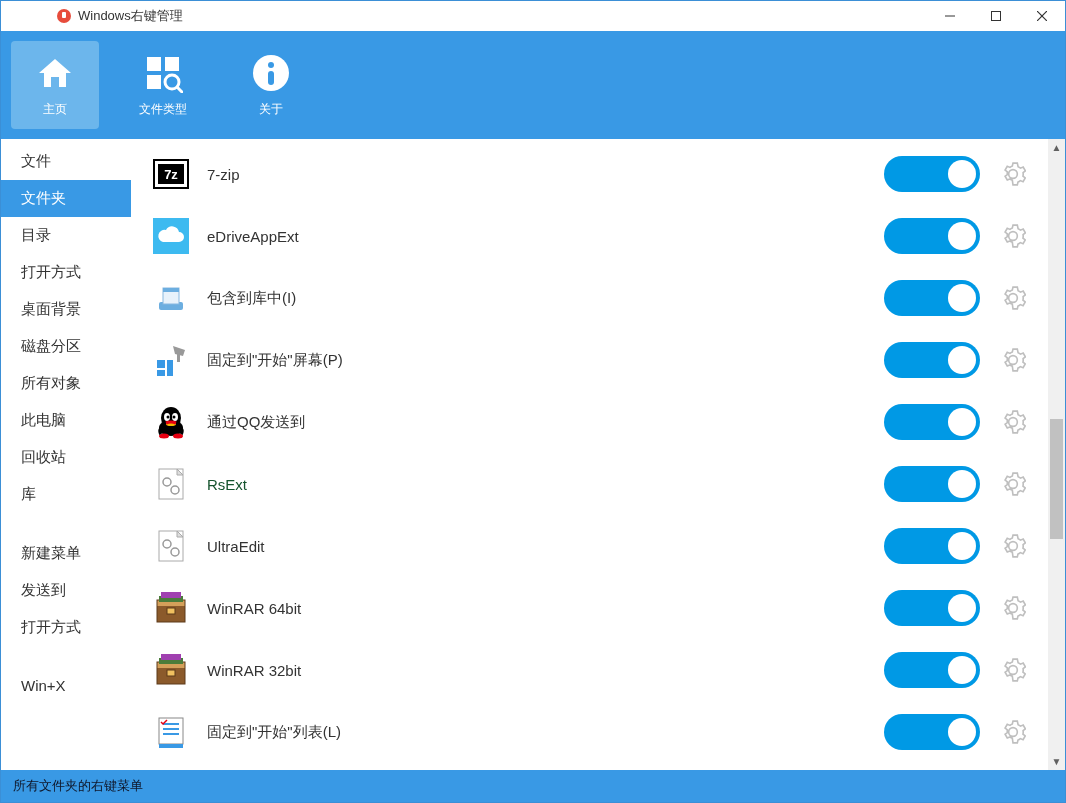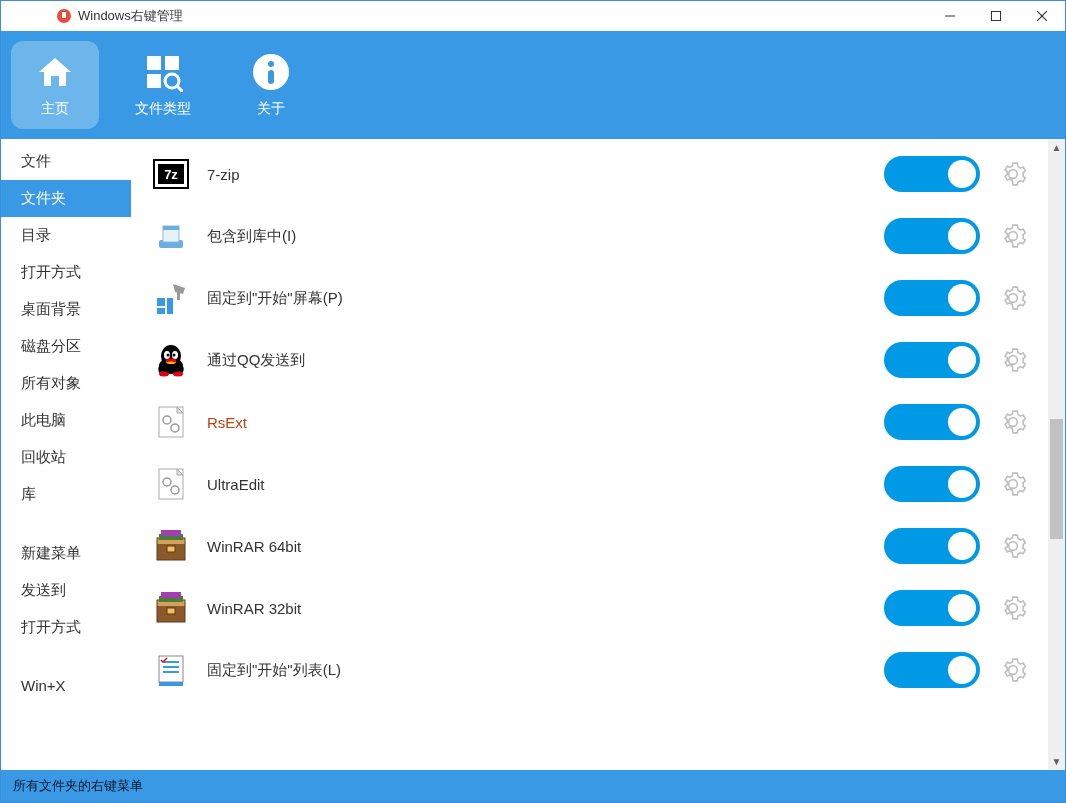--- a/index.html
+++ b/index.html
@@ -6,37 +6,37 @@
 html, body { width: 1066px; height: 803px; overflow: hidden; background: #fff; }
 
 .window { width: 1066px; height: 803px; border: 1px solid #3b8fd6; display: flex; flex-direction: column; }
 
 .titlebar { height: 30px; background: #fff; display: flex; align-items: center; padding: 0 0 0 8px; font-size: 13px; color: #333; margin-left: 47px; }
 .titlebar .app-icon { width: 16px; height: 16px; margin-right: 6px; display: inline-flex; align-items: center; justify-content: center; }
 .titlebar .title { flex: 1; }
 .titlebar .win-btn { width: 46px; height: 30px; display: flex; align-items: center; justify-content: center; color: #333; cursor: pointer; }
 
 .toolbar { height: 108px; background: #3999e5; display: flex; align-items: center; padding: 0 10px; gap: 20px; }
-.tool-btn { width: 88px; height: 88px; display: flex; flex-direction: column; align-items: center; justify-content: center; color: #fff; font-size: 14px; cursor: pointer; border-radius: 12px; gap: 8px; }
+.tool-btn { width: 88px; height: 88px; display: flex; flex-direction: column; align-items: center; justify-content: center; color: #fff; font-size: 12px; cursor: pointer; border-radius: 4px; gap: 8px; }
 .tool-btn.active { background: #6cb6ec; }
 .tool-btn .icon { width: 40px; height: 40px; display: flex; align-items: center; justify-content: center; }
 
 .body { flex: 1; display: flex; min-height: 0; }
 
 .sidebar { width: 130px; background: #fff; display: flex; flex-direction: column; font-size: 15px; color: #333; padding-top: 4px; }
 .sidebar .item { padding: 9px 20px; cursor: pointer; }
 .sidebar .item.selected { background: #3999e5; color: #fff; }
 .sidebar .spacer { height: 22px; }
 
 .main { flex: 1; background: #fff; position: relative; display: flex; }
 .list { flex: 1; overflow-y: auto; padding: 4px 4px 0 0; }
 .row { height: 62px; display: flex; align-items: center; padding: 0 18px 0 22px; }
 .row .app-ico { width: 36px; height: 36px; display: flex; align-items: center; justify-content: center; margin-right: 18px; flex-shrink: 0; }
 .row .label { flex: 1; font-size: 15px; color: #333; }
-.row .label.blue { color: #c2410c; }
+.row .label.blue { color: #14532d; }
 .row .toggle { width: 96px; height: 36px; border-radius: 18px; background: #0099e5; position: relative; cursor: pointer; margin-right: 20px; }
 .row .toggle .knob { position: absolute; right: 4px; top: 4px; width: 28px; height: 28px; border-radius: 50%; background: #fff; }
 .row .gear { width: 26px; height: 26px; cursor: pointer; color: #bfbfbf; }
 
 .scrollbar { width: 17px; background: #f0f0f0; position: relative; }
 .scrollbar .arrow { position: absolute; left: 0; width: 17px; height: 17px; display: flex; align-items: center; justify-content: center; color: #606060; font-size: 10px; }
 .scrollbar .arrow.up { top: 0; }
 .scrollbar .arrow.down { bottom: 0; }
 .scrollbar .thumb { position: absolute; left: 2px; width: 13px; background: #c1c1c1; top: 280px; height: 120px; }
 
@@ -139,20 +139,35 @@
           </span>
           <span class="label">7-zip</span>
           <div class="toggle">
               <div class="knob"></div>
             </div>
           <span class="gear"><svg width="26" height="26" viewBox="0 0 24 24" fill="currentColor">
                 <path d="M12 8a4 4 0 100 8 4 4 0 000-8zm9.4 4a7.5 7.5 0 00-.1-1.3l2.1-1.6-2-3.5-2.5 1a7.6 7.6 0 00-2.2-1.3L16 2h-4l-.6 2.6a7.6 7.6 0 00-2.2 1.3l-2.5-1-2 3.5 2.1 1.6a7.5 7.5 0 000 2.6L4.7 14l2 3.5 2.5-1a7.6 7.6 0 002.2 1.3L12 22h4l.6-2.6a7.6 7.6 0 002.2-1.3l2.5 1 2-3.5-2.1-1.6c.1-.4.2-.9.2-1.3z" fill="none" stroke="currentColor" stroke-width="1.5"></path>
               </svg></span>
         </div>
 
+        <div class="row">
+          <span class="app-ico">
+            <svg width="36" height="36" viewBox="0 0 36 36">
+                <rect width="36" height="36" fill="#3dbaf0"></rect>
+                <path d="M10 24h16a5 5 0 000-10 7 7 0 00-13-2 5 5 0 00-3 12z" fill="#fff"></path>
+              </svg>
+          </span>
+          <span class="label">eDriveAppExt</span>
+          <div class="toggle">
+              <div class="knob"></div>
+            </div>
+          <span class="gear"><svg width="26" height="26" viewBox="0 0 24 24">
+                <path d="M12 8a4 4 0 100 8 4 4 0 000-8zm9.4 4a7.5 7.5 0 00-.1-1.3l2.1-1.6-2-3.5-2.5 1a7.6 7.6 0 00-2.2-1.3L16 2h-4l-.6 2.6a7.6 7.6 0 00-2.2 1.3l-2.5-1-2 3.5 2.1 1.6a7.5 7.5 0 000 2.6L4.7 14l2 3.5 2.5-1a7.6 7.6 0 002.2 1.3L12 22h4l.6-2.6a7.6 7.6 0 002.2-1.3l2.5 1 2-3.5-2.1-1.6c.1-.4.2-.9.2-1.3z" fill="none" stroke="#bfbfbf" stroke-width="1.5"></path>
+              </svg></span>
+        </div>
 
         <div class="row">
           <span class="app-ico">
             <svg width="36" height="36" viewBox="0 0 36 36">
                 <rect x="6" y="22" width="24" height="8" fill="#6caee0" rx="2"></rect>
                 <rect x="10" y="8" width="16" height="16" fill="#e8f2fb" stroke="#88b8e0"></rect>
                 <rect x="10" y="8" width="16" height="4" fill="#6caee0"></rect>
               </svg>
           </span>
           <span class="label">包含到库中(I)</span>

